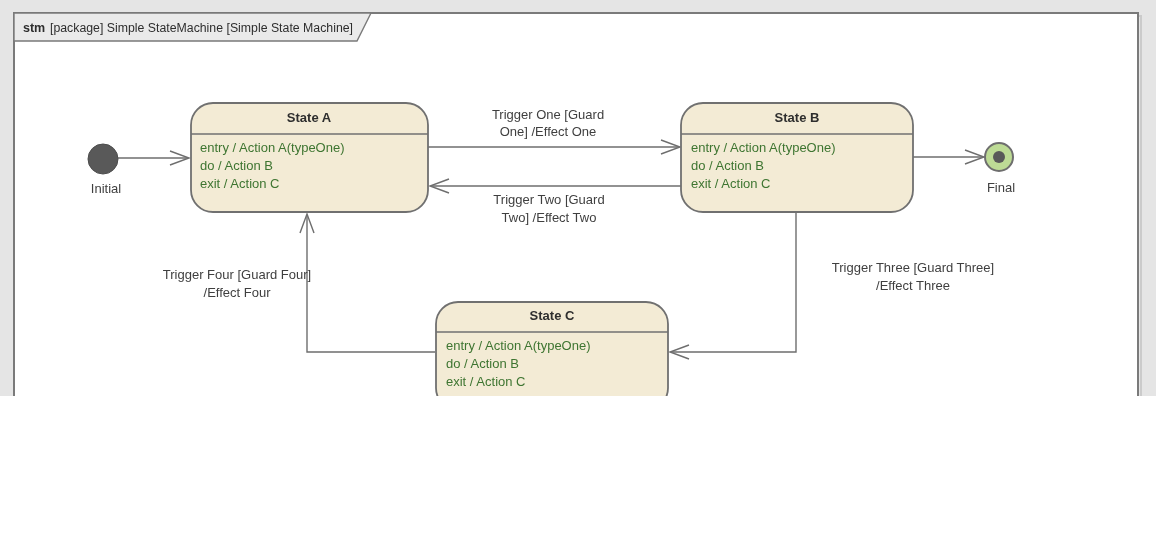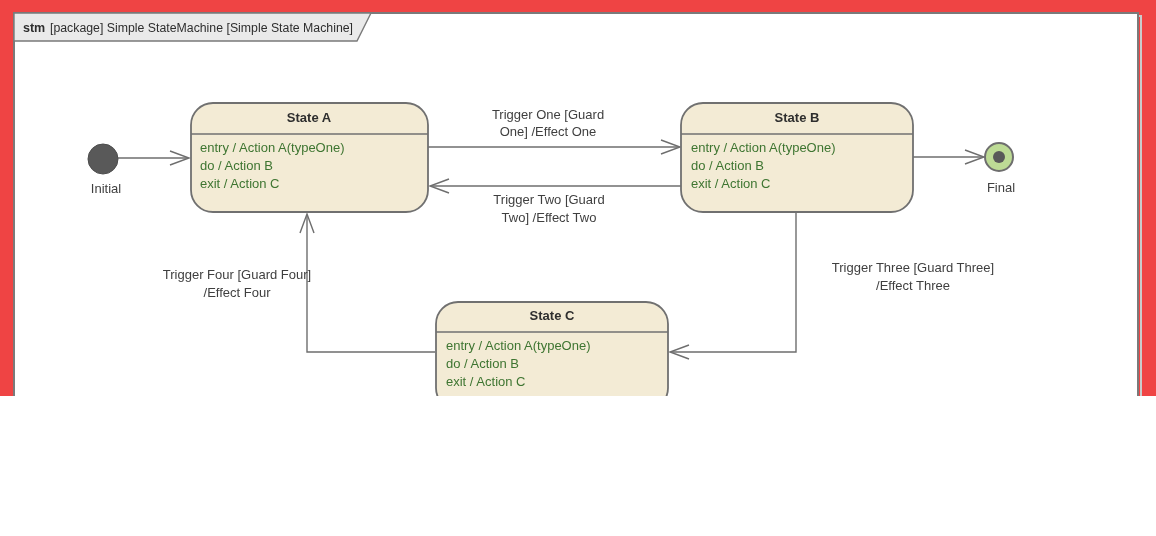--- a/index.html
+++ b/index.html
@@ -1,16 +1,16 @@
 <!DOCTYPE html>
 <html><head>
 <meta charset="utf-8">
 <style>
   html,body{margin:0;padding:0;background:#ffffff;}
-  .canvas-wrap{position:relative;width:1156px;height:396px;background:#ef4444;overflow:hidden;}
+  .canvas-wrap{position:relative;width:1156px;height:396px;background:#e5e5e5;overflow:hidden;}
   svg{display:block;font-family:"Liberation Sans",sans-serif;}
 
   .frame-shadow{fill:none;stroke:#cbcbcb;stroke-width:2;}
   .frame-border{fill:#ffffff;stroke:#7a7a7a;stroke-width:2;}
   .tab-shape{fill:#eaeaea;stroke:#7a7a7a;stroke-width:1.4;}
   .tab-text{font-size:12.5px;fill:#2e2e2e;}
   .tab-keyword{font-size:12.5px;font-weight:bold;fill:#2e2e2e;}
 
   .state-shape{fill:#F3EBD5;stroke:#707070;stroke-width:1.8;}
   .state-sep{stroke:#707070;stroke-width:1.5;}

